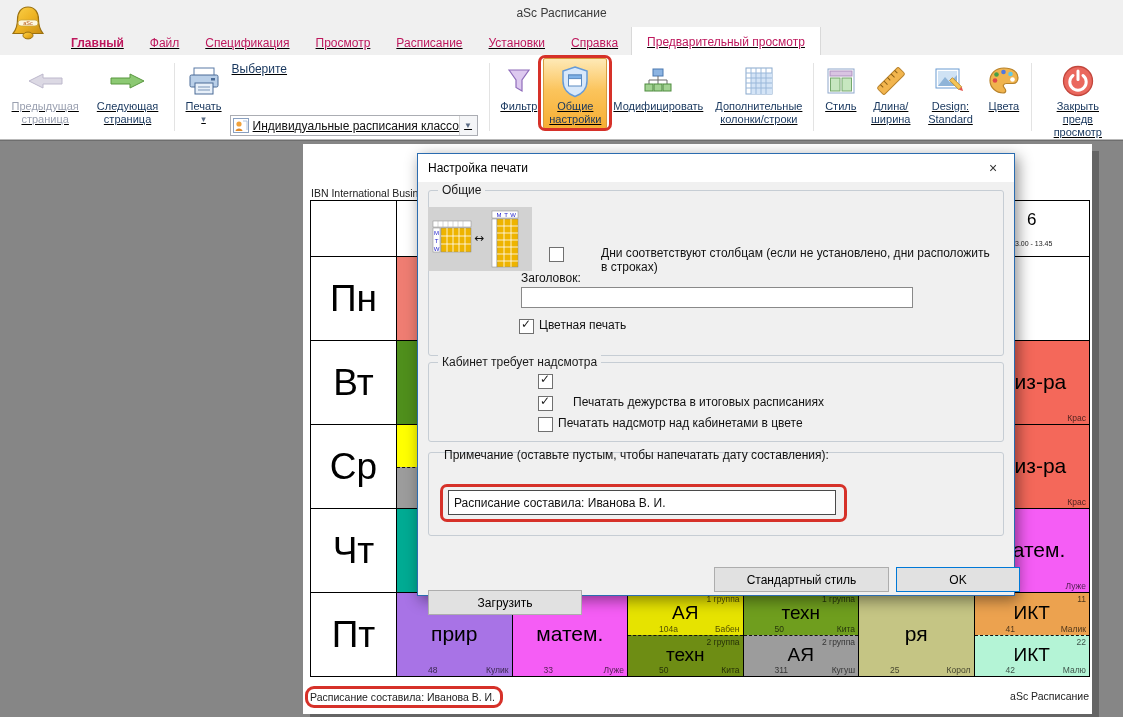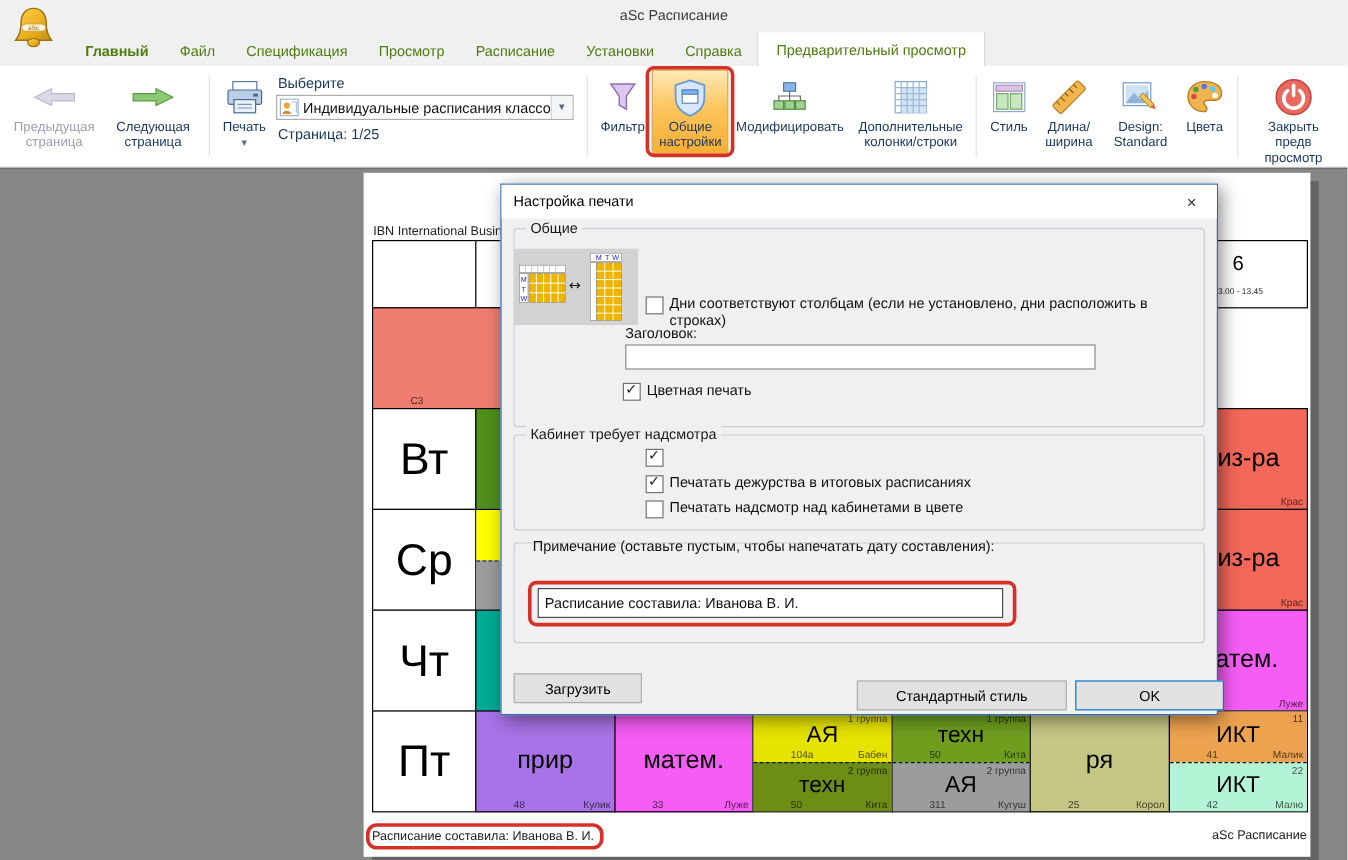--- a/index.html
+++ b/index.html
@@ -1,29 +1,29 @@
 <!DOCTYPE html>
 <html><head>
 <meta charset="utf-8">
 <style>
   html,body{margin:0;padding:0;}
   body{width:1123px;height:717px;overflow:hidden;
        font-family:"Liberation Sans","DejaVu Sans",sans-serif;}
-  #root{position:relative;width:1123px;height:717px;background:#f0f0f0;}
+  #root{position:relative;width:1123px;height:717px;background:#f0f0f0;text-decoration:underline;}
 
   
   .titlebar{height:27px;background:#f0f0f0;position:relative;}
   .app-title{position:absolute;left:0;right:0;top:6px;text-align:center;
              font-size:12px;color:#3a3a3a;}
   .logo{position:absolute;left:9px;top:4px;z-index:30;}
 
   
   .tabrow{height:28px;background:#f0f0f0;display:flex;align-items:flex-end;
           padding-left:58px;box-sizing:border-box;}
-  .tab{font-size:12px;color:#4d7c0f;padding:6px 13px 5px 13px;white-space:nowrap;}
+  .tab{font-size:12px;color:#be185d;padding:6px 13px 5px 13px;white-space:nowrap;}
   .tab.bold{font-weight:bold;}
   .tab.active{background:#fff;border:1px solid #d9d9d9;border-bottom:none;
               padding:16px 15px 6px 15px;}
 
   
   .ribbon{height:84px;background:#fff;border-bottom:1px solid #b9b9b9;
           display:flex;align-items:stretch;box-sizing:content-box;}
   .rgroup{display:flex;align-items:flex-start;padding:3px 4px 0 4px;}
   .vsep{width:1px;background:#e3e3e3;margin:8px 1px;}
   .rbtn{position:relative;display:flex;flex-direction:column;align-items:center;
@@ -31,21 +31,21 @@
         padding:4px 5px 2px 5px;border:1px solid transparent;border-radius:2px;}
   .rbtn .ricon{height:36px;display:flex;align-items:center;justify-content:center;margin-bottom:1px;}
   .rbtn.disabled{color:#9aa0b0;}
   .rbtn.selected{background:linear-gradient(#fee9b6,#fbc45c 45%,#f7ae33);
                  border:1px solid #d79c3f;}
   .rlabel{max-width:96px;}
   .rlabel.wide{max-width:118px;}
   .caret{font-size:9px;color:#5a6b84;margin-top:1px;}
 
   .print-col{display:flex;flex-direction:column;align-items:flex-start;
-             padding:3px 6px 0 2px;font-size:11px;color:#17365d;}
+             padding:3px 6px 0 2px;font-size:11px;color:#17365d;gap:36px;}
   .choose-label{font-size:12px;margin:1px 0 3px 2px;}
   .combo{display:flex;align-items:center;width:248px;height:21px;background:#fff;
          border:1px solid #abadb3;box-sizing:border-box;}
   .combo .citext{flex:1;font-size:12px;color:#111;white-space:nowrap;overflow:hidden;padding-left:4px;}
   .combo .cbtn{width:17px;align-self:stretch;border-left:1px solid #d5d5d5;background:#f4f5f7;
                display:flex;align-items:center;justify-content:center;font-size:8px;color:#5a6b84;}
   .combo .cicn{margin-left:2px;display:flex;}
   .page-ind{font-size:12px;margin:5px 0 0 2px;}
 
   
@@ -338,20 +338,21 @@
             <div class="cell datacell colhead"></div>
             <div class="cell datacell colhead"></div>
             <div class="cell datacell colhead"></div>
             <div class="cell datacell colhead"></div>
             <div class="cell datacell colhead">
               <div class="cnum">6</div>
               <div class="ctime">13.00 - 13.45</div>
             </div>
           </div>
           <div class="trow bodyrow">
+            <div class="cell daycell">Пн</div>
             <div class="cell datacell" style="background: rgb(239, 125, 114);">
               <div class="corner bl">C3</div>
             </div>
             <div class="cell datacell"></div>
             <div class="cell datacell"></div>
             <div class="cell datacell"></div>
             <div class="cell datacell"></div>
             <div class="cell datacell" style="background: rgb(255, 255, 255);"></div>
           </div>
           <div class="trow bodyrow">
@@ -523,53 +524,53 @@
               <line x1="69" y1="19" x2="90" y2="19"></line>
                 <line x1="69" y1="26" x2="90" y2="26"></line>
               <line x1="69" y1="33" x2="90" y2="33"></line>
                 <line x1="69" y1="40" x2="90" y2="40"></line>
               <line x1="69" y1="47" x2="90" y2="47"></line>
                 <line x1="69" y1="54" x2="90" y2="54"></line>
             </g>
           </g>
         </svg>
       </div>
-      <div class="cbrow" style="left:120px;top:92px;width:448px;">
+      <div class="cbrow" style="left:131px;top:92px;width:448px;gap:32px;">
         <span class="cb"></span>
         <span>Дни соответствуют столбцам (если не установлено, дни расположить в строках)</span>
       </div>
       <div class="dlabel" style="left:103px;top:117px;">Заголовок:</div>
       <div class="tfield" style="left:103px;top:133px;width:392px;height:21px;">
         <span></span>
       </div>
       <div class="cbrow" style="left:101px;top:164px;">
         <span class="cb checked"></span>
         <span>Цветная печать</span>
       </div>
 
       <div class="groupbox" style="left:10px;top:208px;width:574px;height:78px;">
         <span class="gb-label">Кабинет требует надсмотра</span>
       </div>
       <div class="cbrow" style="left:120px;top:219px;">
         <span class="cb checked"></span>
       </div>
-      <div class="cbrow" style="left:120px;top:241px;">
+      <div class="cbrow" style="left:120px;top:241px;gap:15px;">
         <span class="cb checked"></span>
         <span>Печатать дежурства в итоговых расписаниях</span>
       </div>
       <div class="cbrow" style="left:120px;top:262px;">
         <span class="cb"></span>
         <span>Печатать надсмотр над кабинетами в цвете</span>
       </div>
 
       <div class="groupbox" style="left:10px;top:298px;width:574px;height:82px;"></div>
       <div class="dlabel" style="left:26px;top:294px;">Примечание (оставьте пустым, чтобы напечатать дату составления):</div>
       <div class="tfield focus" style="left:30px;top:336px;width:388px;height:25px;">
         <span>Расписание составила: Иванова В. И.</span>
         <span class="red-ring" style="left:-9px;top:-7px;right:-12px;bottom:-8px;"></span>
       </div>
 
-      <div class="dbtn" style="left:10px;top:407px;width:107px;">Загрузить</div>
+      <div class="dbtn" style="left:10px;top:436px;width:154px;">Загрузить</div>
       <div class="dbtn" style="left:296px;top:413px;width:175px;">Стандартный стиль</div>
       <div class="dbtn default" style="left:478px;top:413px;width:124px;">OK</div>
     </div>
   </div>
 </div>
 
 </body></html>

